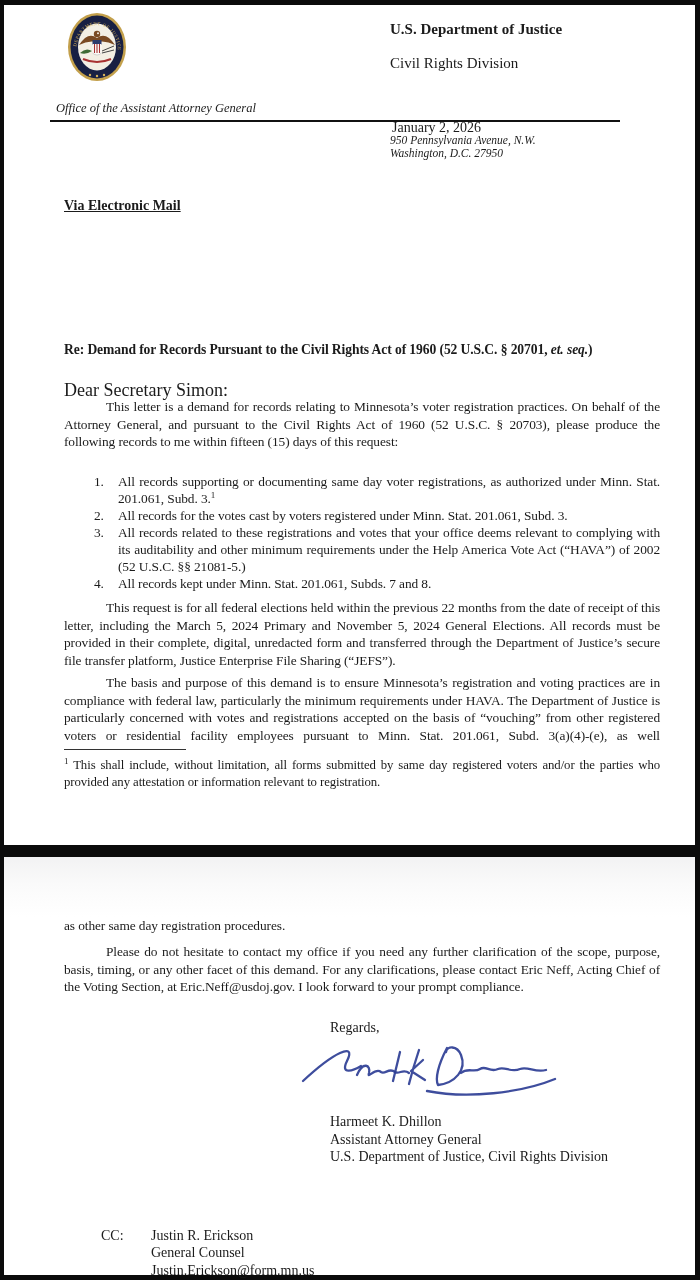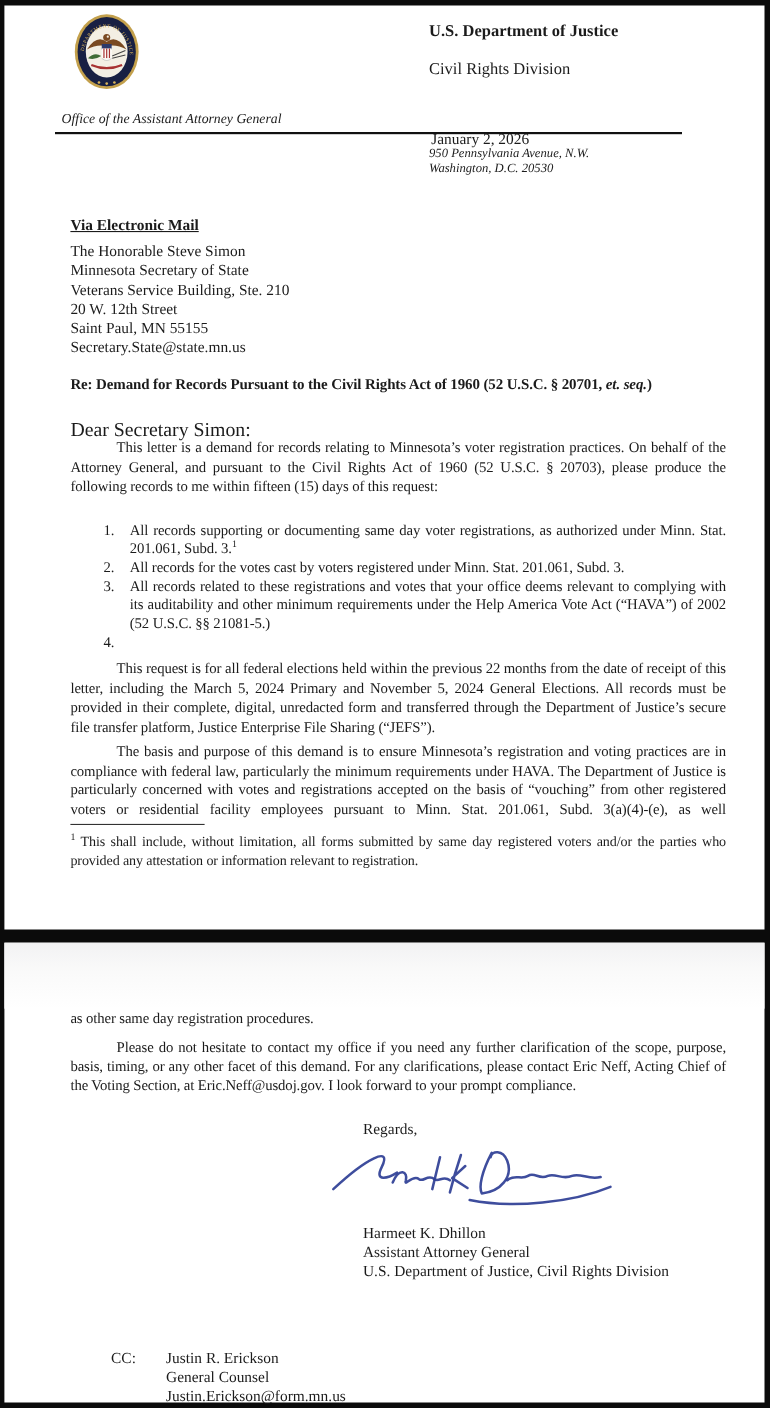--- a/index.html
+++ b/index.html
@@ -76,50 +76,42 @@
         <path d="M26.5,42 Q31,46 35.5,42" fill="#fdfdfa" stroke="#999" stroke-width="0.4"></path>
         <path d="M14,42 Q20,36 26,40 Q20,44 14,42 Z" fill="#3f6b35"></path>
         <path d="M36,40 L48,35 M36,42 L48,39" stroke="#444" stroke-width="1"></path>
         <path d="M17,48 Q31,54 45,48" fill="none" stroke="#a83232" stroke-width="2"></path>
       </svg>
     </div>
 
     <div class="abs agency" style="left:386px;top:16px;">U.S. Department of Justice</div>
     <div class="abs division" style="left:386px;top:50px;">Civil Rights Division</div>
     <div class="abs hdr-addr" style="left:386px;top:81px;">950 Pennsylvania Avenue, N.W.</div>
-    <div class="abs hdr-addr" style="left:386px;top:94px;">Washington, D.C. 20530</div>
+    <div class="abs hdr-addr" style="left:386px;top:94px;">Washington, D.C. 27950</div>
 
     <div class="abs office" style="left:52px;top:96px;">Office of the Assistant Attorney General</div>
 
     <div class="abs rule" style="left:46px;top:115px;width:570px;"></div>
 
     <div class="abs date" style="left:388px;top:115px;">January 2, 2026</div>
 
     <div class="abs via" style="left:60px;top:193px;">Via Electronic Mail</div>
 
-    <div class="abs" style="left:60px;top:216px;">
-      <div class="addr-line">The Honorable Steve Simon</div>
-      <div class="addr-line">Minnesota Secretary of State</div>
-      <div class="addr-line">Veterans Service Building, Ste. 210</div>
-      <div class="addr-line">20 W. 12th Street</div>
-      <div class="addr-line">Saint Paul, MN 55155</div>
-      <div class="addr-line">Secretary.State@state.mn.us</div>
-    </div>
 
     <div class="abs re" style="left:60px;top:337px;width:600px;"><span>Re: Demand for Records Pursuant to the Civil Rights Act of 1960 (52 U.S.C. § 20701, </span><span class="it">et. seq.</span><span>)</span></div>
 
     <div class="abs dear" style="left:60px;top:367px;">Dear Secretary Simon:</div>
 
     <div class="abs body-text indent" style="left:60px;top:393px;width:596px;">This letter is a demand for records relating to Minnesota’s voter registration practices. On behalf of the Attorney General, and pursuant to the Civil Rights Act of 1960 (52 U.S.C. § 20703), please produce the following records to me within fifteen (15) days of this request:</div>
 
     <div class="abs dlist" style="left:90px;top:468px;">
       <div class="ditem"><span class="dnum">1.</span><span>All records supporting or documenting same day voter registrations, as authorized under Minn. Stat. 201.061, Subd. 3.</span><sup>1</sup></div>
       <div class="ditem"><span class="dnum">2.</span><span>All records for the votes cast by voters registered under Minn. Stat. 201.061, Subd. 3.</span></div>
       <div class="ditem"><span class="dnum">3.</span><span>All records related to these registrations and votes that your office deems relevant to complying with its auditability and other minimum requirements under the Help America Vote Act (“HAVA”) of 2002 (52 U.S.C. §§ 21081-5.)</span></div>
-      <div class="ditem"><span class="dnum">4.</span></div>
+      <div class="ditem"><span class="dnum">4.</span><span>All records kept under Minn. Stat. 201.061, Subds. 7 and 8.</span></div>
     </div>
 
     <div class="abs body-text indent" style="left:60px;top:594px;width:596px;">This request is for all federal elections held within the previous 22 months from the date of receipt of this letter, including the March 5, 2024 Primary and November 5, 2024 General Elections. All records must be provided in their complete, digital, unredacted form and transferred through the Department of Justice’s secure file transfer platform, Justice Enterprise File Sharing (“JEFS”).</div>
 
     <div class="abs body-text indent jlast" style="left:60px;top:669px;width:596px;">The basis and purpose of this demand is to ensure Minnesota’s registration and voting practices are in compliance with federal law, particularly the minimum requirements under HAVA. The Department of Justice is particularly concerned with votes and registrations accepted on the basis of “vouching” from other registered voters or residential facility employees pursuant to Minn. Stat. 201.061, Subd. 3(a)(4)-(e), as well</div>
 
     <div class="abs fn-rule" style="left:60px;top:744px;"></div>
     <div class="abs fn" style="left:60px;top:752px;"><sup>1</sup><span> This shall include, without limitation, all forms submitted by same day registered voters and/or the parties who provided any attestation or information relevant to registration.</span></div>
   </div>
 

